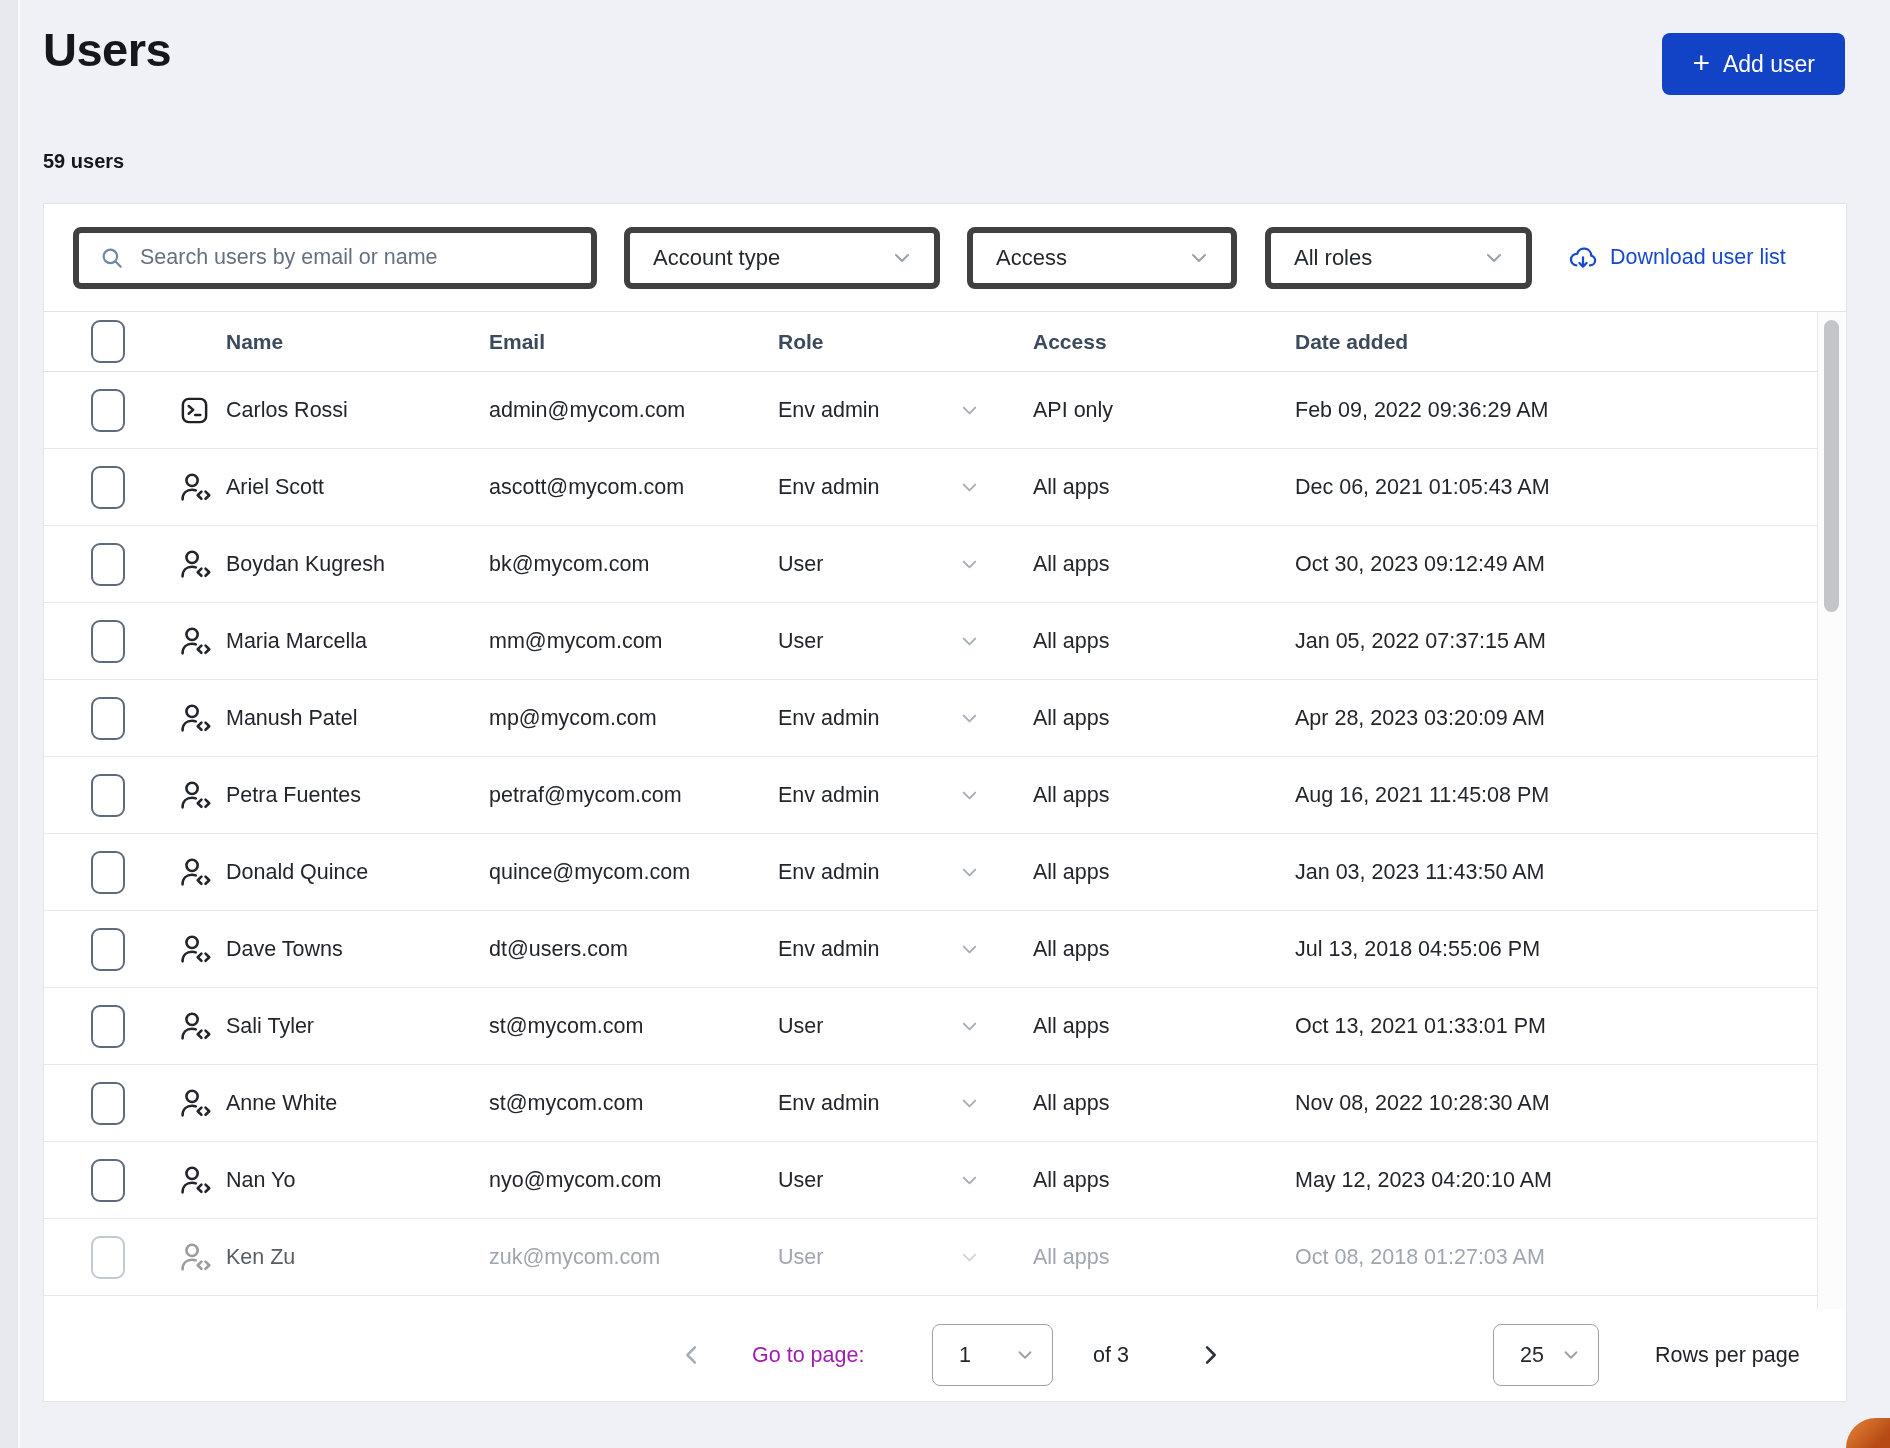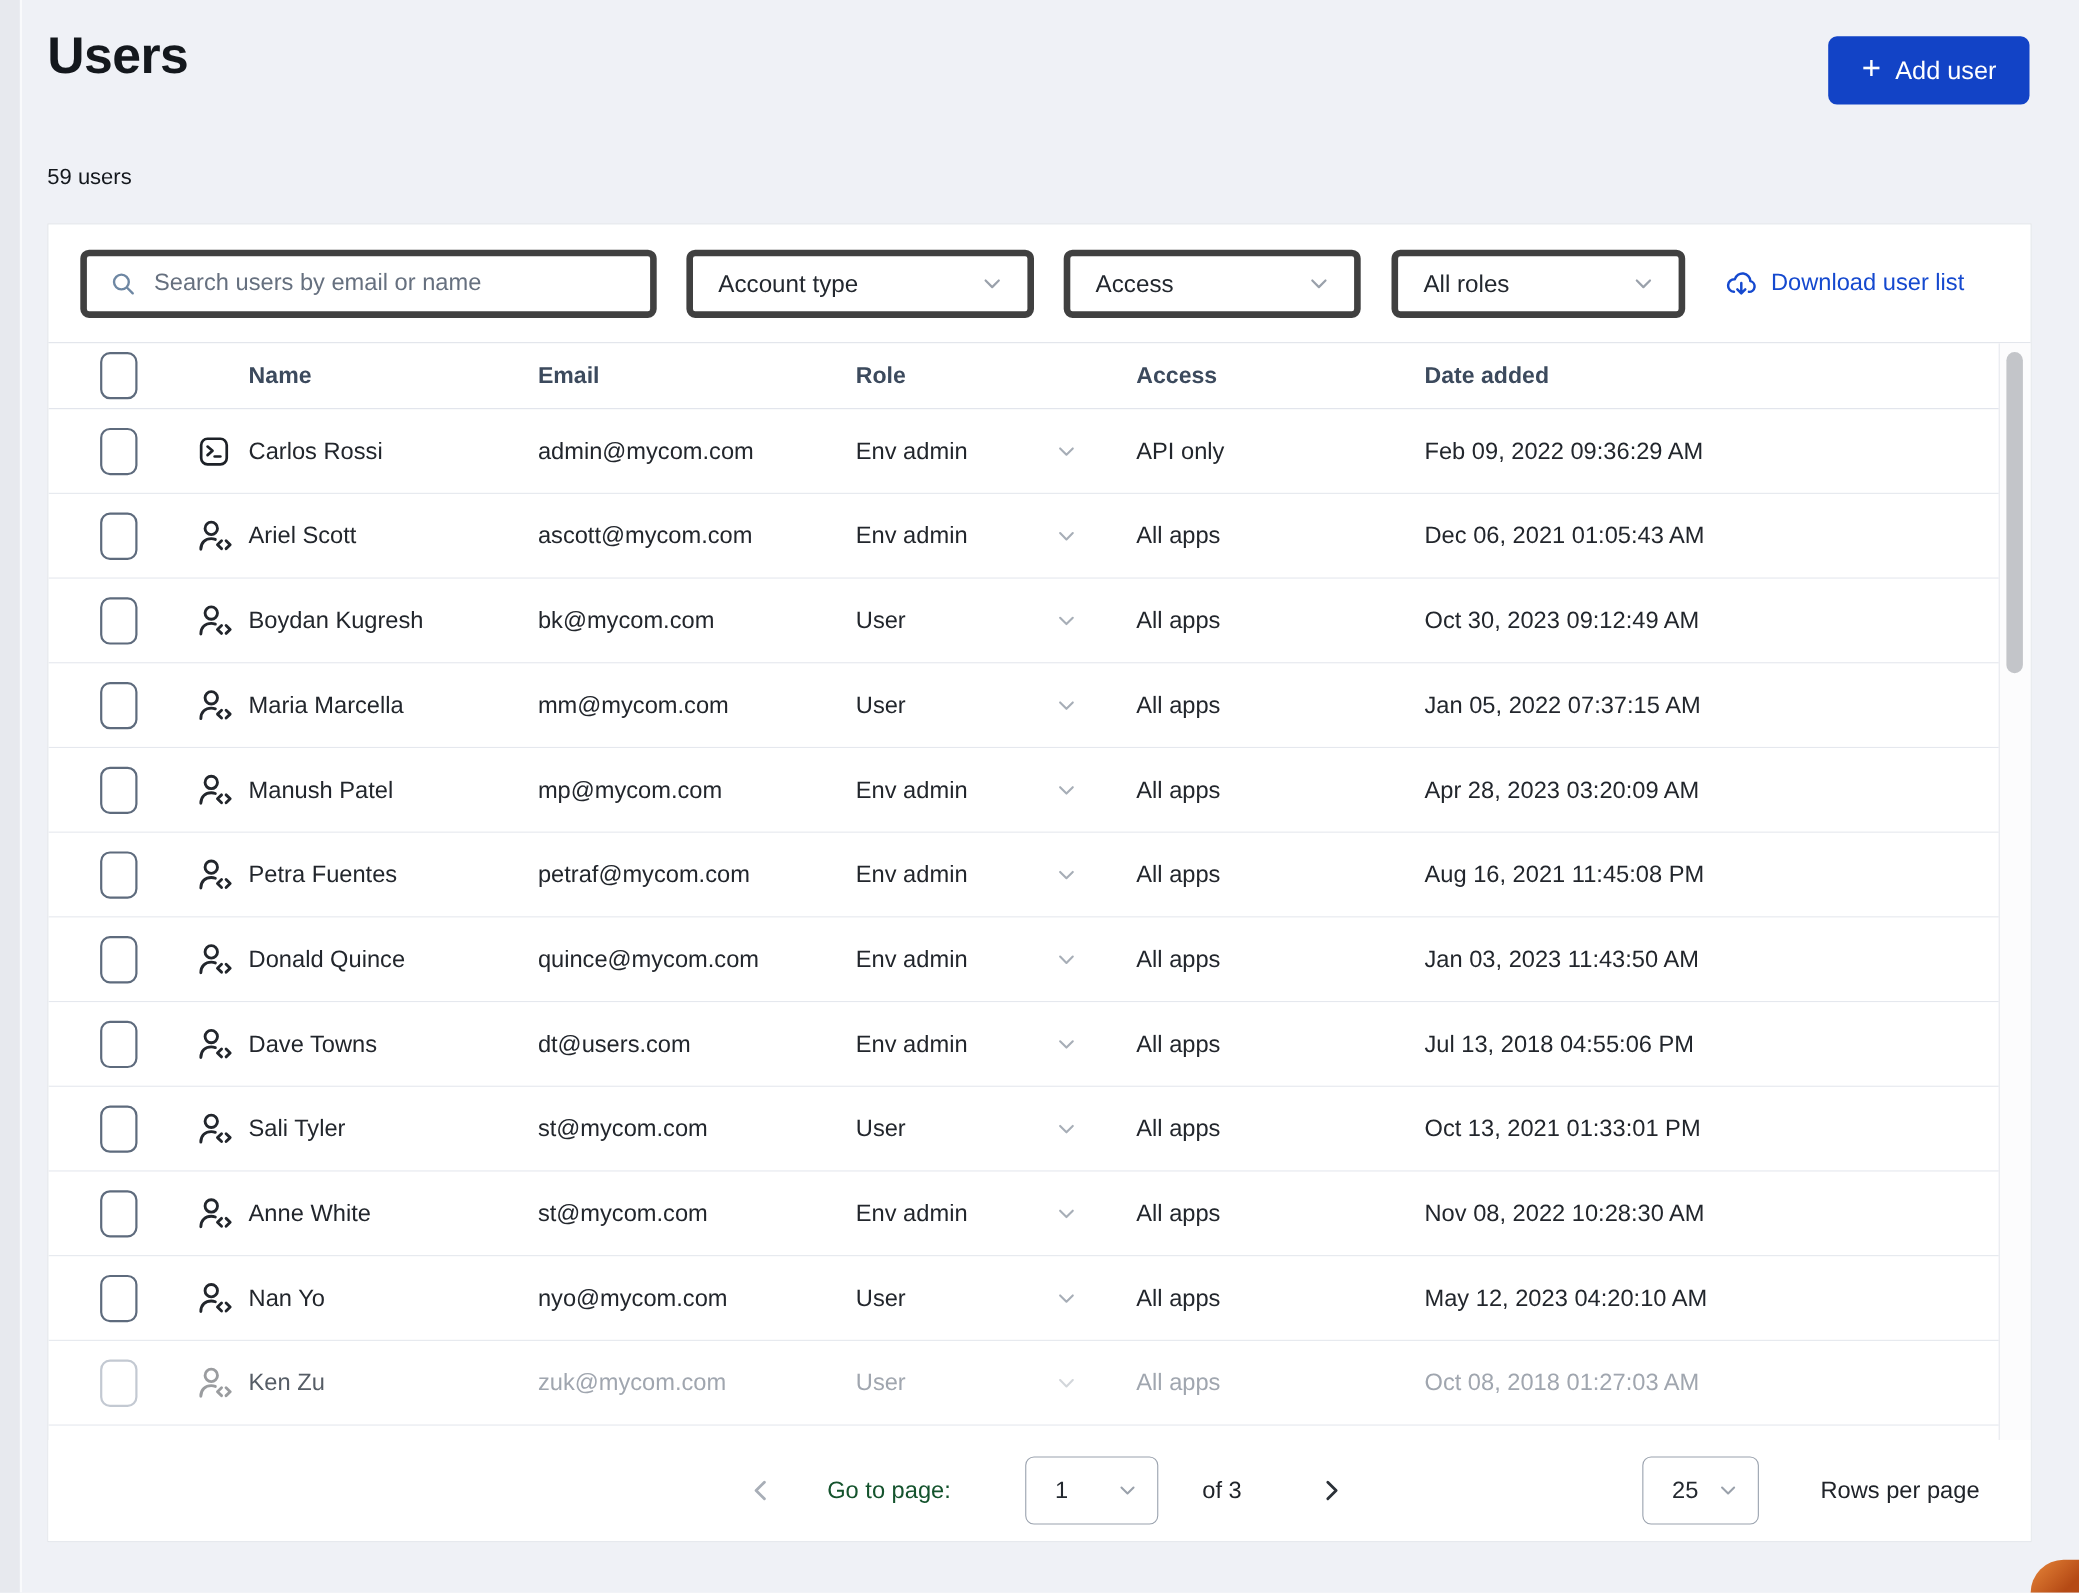--- a/index.html
+++ b/index.html
@@ -17,21 +17,21 @@
 
   
   .page-title { position:absolute; left:43px; top:22px; font-size:47px;
     font-weight:800; letter-spacing:-0.5px; color:#14181d; }
   .add-user-btn { position:absolute; top:33px; right:45px; height:62px;
     display:flex; align-items:center; gap:13px; padding:0 30px;
     background:#1243c6; color:#fff; border:none; border-radius:8px;
     font-size:23px; font-weight:500; font-family:inherit; cursor:pointer; }
   .add-user-btn .plus { font-size:30px; font-weight:300; line-height:1; margin-top:-3px; }
   .user-count { position:absolute; left:43px; top:150px; font-size:20px;
-    font-weight:400; color:#14181d; }
+    font-weight:700; color:#14181d; }
 
   
   .panel { position:absolute; left:43px; top:203px; width:1804px; height:1199px;
     background:#fff; border:1px solid #e2e5ea; }
 
   
   .filters { height:108px; display:flex; align-items:center;
     padding-left:29px; border-bottom:1px solid #e0e4ea; }
   .field { height:62px; border:6px solid #404040; border-radius:8px;
     background:#fff; display:flex; align-items:center; }
@@ -73,21 +73,21 @@
   
   .scroll-track { position:absolute; top:0; right:0; width:29px; height:999px;
     background:#fcfcfd; border-left:1px solid #e7e9ee; }
   .scroll-thumb { position:absolute; top:8px; left:6px; width:15px; height:292px;
     background:#c3c5c9; border-radius:8px; cursor:grab; }
 
   
   .footer { position:absolute; left:0; right:0; bottom:0; height:92px; background:#fff; }
   .footer > * { position:absolute; top:50%; transform:translateY(-50%); }
   .pg-prev { left:634px; display:flex; cursor:pointer; }
-  .goto-label { left:708px; font-size:21.5px; color:#14532d; }
+  .goto-label { left:708px; font-size:21.5px; color:#a21caf; }
   .page-select { left:888px; width:121px; height:62px; display:flex; align-items:center;
     justify-content:space-between; padding:0 16px 0 26px; border:1px solid #9aa2ae;
     border-radius:8px; font-size:21.5px; color:#23282f; cursor:pointer; }
   .of-label { left:1049px; font-size:21.5px; color:#20242a; }
   .pg-next { left:1152px; display:flex; cursor:pointer; }
   .rows-select { left:1449px; width:106px; height:62px; display:flex; align-items:center;
     justify-content:space-between; padding:0 16px 0 26px; border:1px solid #9aa2ae;
     border-radius:8px; font-size:21.5px; color:#23282f; cursor:pointer; }
   .rows-label { left:1611px; font-size:21.5px; color:#20242a; }
 

